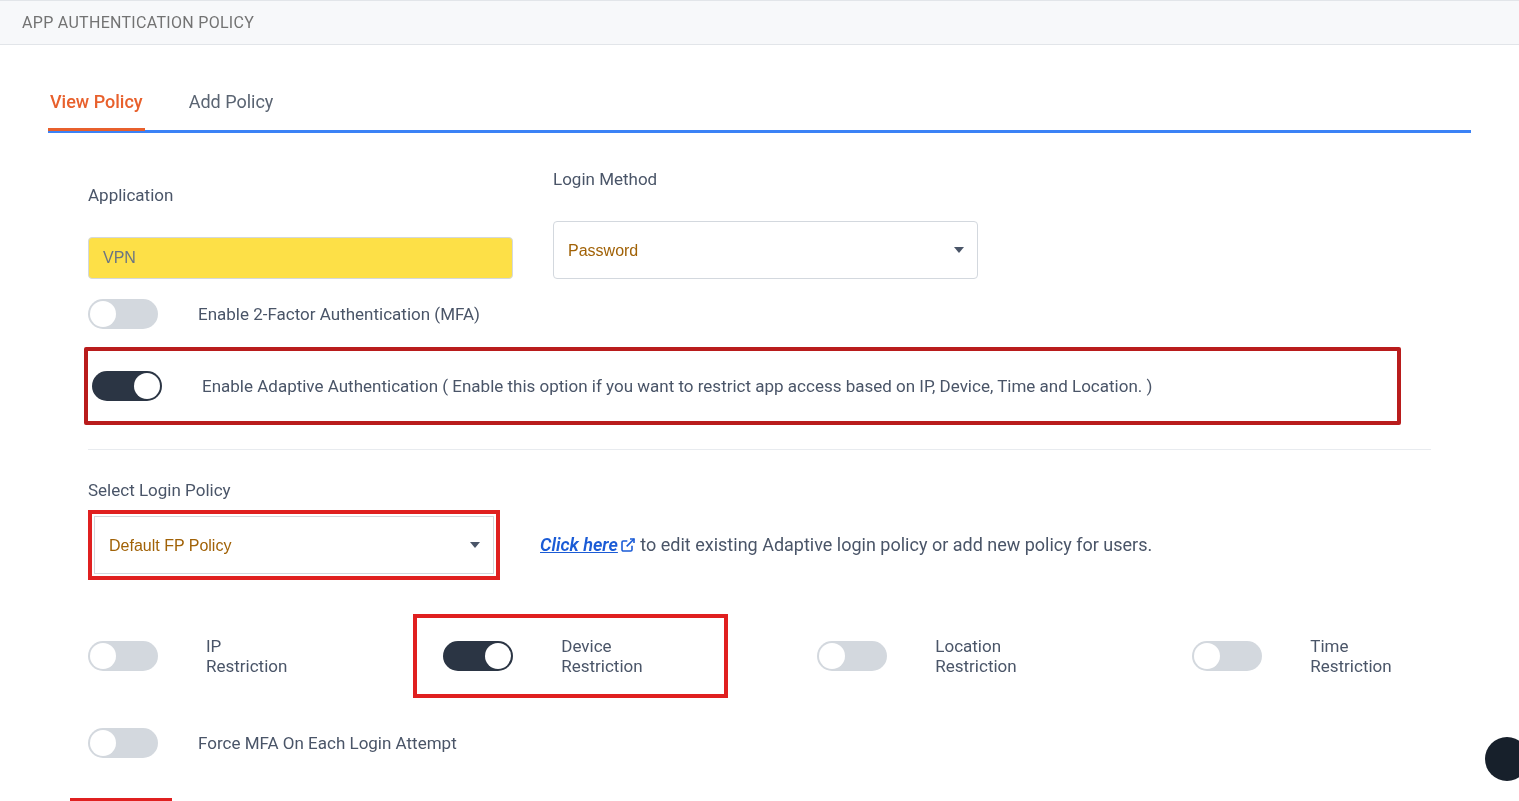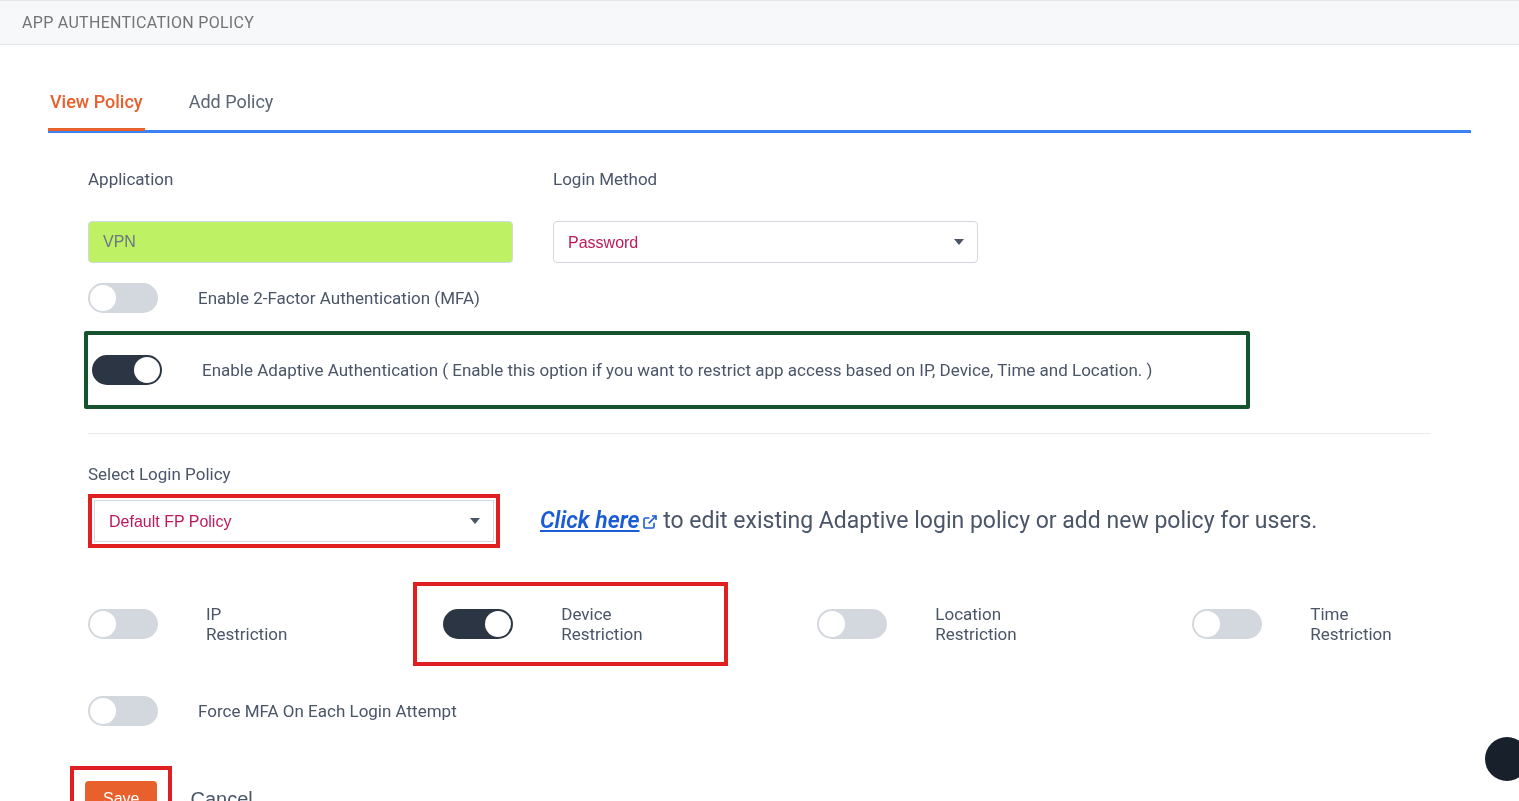--- a/index.html
+++ b/index.html
@@ -63,30 +63,30 @@
     margin-bottom: 10px;
   }
   .text-input {
     width: 425px;
     height: 42px;
     padding: 0 14px;
     border: 1px solid #d3d8de;
     border-radius: 4px;
     font-size: 16px;
     color: #6b7583;
-    background: #bef264;
+    background: #fde047;
   }
   .select {
     width: 425px;
-    height: 42px;
+    height: 58px;
     padding: 0 14px;
     border: 1px solid #d3d8de;
     border-radius: 4px;
     font-size: 16px;
-    color: #be185d;
+    color: #a16207;
     background: #ffffff;
     appearance: none;
     position: relative;
   }
   .select-wrap {
     position: relative;
     width: 425px;
   }
   .select-wrap::after {
     content: "";
@@ -128,25 +128,25 @@
     background: #2b3544;
   }
   .toggle.on .toggle-knob {
     left: 42px;
   }
   .toggle-label {
     font-size: 17px;
     color: #4a5568;
   }
   .highlight-box {
-    border: 4px solid #14532d;
+    border: 4px solid #b91c1c;
     padding: 20px 4px 20px 4px;
     margin-bottom: 18px;
     margin-left: -4px;
-    width: 1166px;
+    width: 1317px;
     border-radius: 2px;
   }
   .highlight-box .toggle-row { margin-bottom: 0; }
 
   .divider {
     height: 1px;
     background: #e8ebef;
     margin: 24px 0 30px 0;
   }
 
@@ -169,21 +169,21 @@
     font-style: italic;
     font-weight: 600;
     cursor: pointer;
   }
   .ext-icon {
     display: inline-block;
     vertical-align: -2px;
     margin-left: 2px;
   }
   .policy-help-text {
-    font-size: 23px;
+    font-size: 18px;
     color: #4a5568;
   }
 
   .restrictions-row {
     display: flex;
     gap: 20px;
     align-items: center;
     margin-bottom: 30px;
   }
   .restriction-item {

